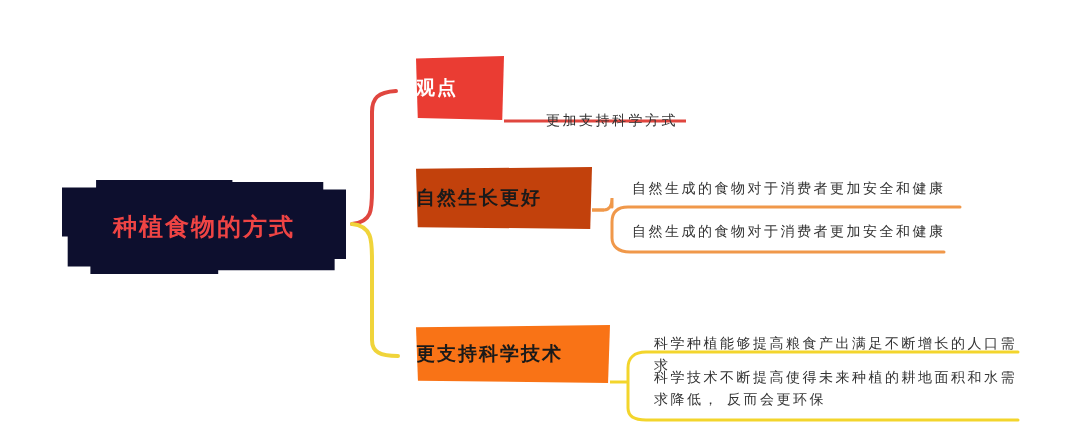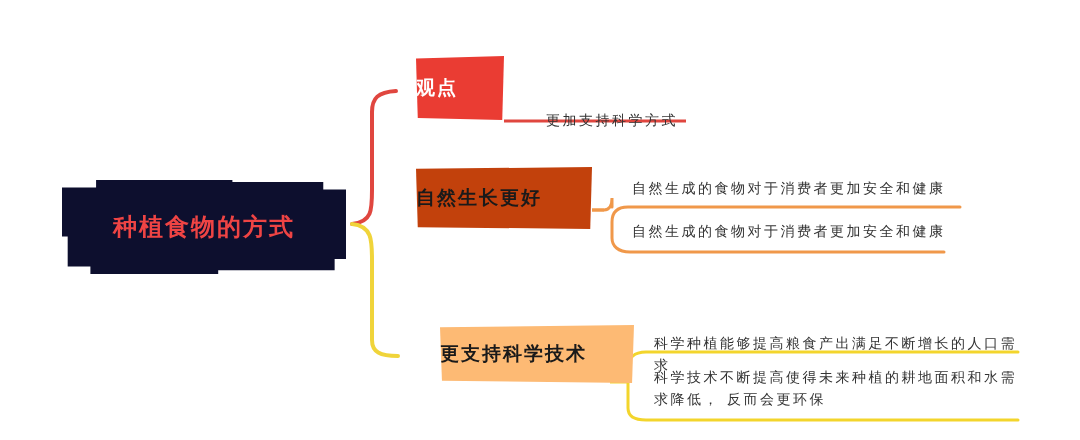--- a/index.html
+++ b/index.html
@@ -17,21 +17,21 @@
   }
   .root-text { color:#ef4444; font-size:24px; font-weight:bold; letter-spacing:2px; }
   .topic {
     display:flex; align-items:center; justify-content:flex-start;
     font-weight:bold; font-size:19px; letter-spacing:2px;
   }
   .topic-red { left:416px; top:56px; width:88px; height:64px; background:#ea3c33; color:#ffffff;
     clip-path: polygon(0% 4%, 100% 0%, 98% 100%, 2% 97%); }
   .topic-orange { left:416px; top:167px; width:176px; height:62px; background:#c2410c; color:#1a1a1a;
     clip-path: polygon(0% 3%, 100% 0%, 99% 100%, 1% 97%); }
-  .topic-yellow { left:440px; top:325px; width:194px; height:58px; background:#fdba74; color:#1a1a1a;
+  .topic-yellow { left:416px; top:325px; width:194px; height:58px; background:#f97316; color:#1a1a1a;
     clip-path: polygon(0% 4%, 100% 0%, 99% 100%, 1% 96%); }
   .leaf { font-size:14px; color:#333333; letter-spacing:2.5px; line-height:22px; }
 </style>
 </head>
 <body>
 
 <svg class="links" viewBox="0 0 1080 440">
 
   <path d="M352 224 C372 222 372 210 372 190 L372 112 C372 98 378 92 396 91" stroke="#e0463f" stroke-width="4" fill="none" stroke-linecap="round"></path>
 

